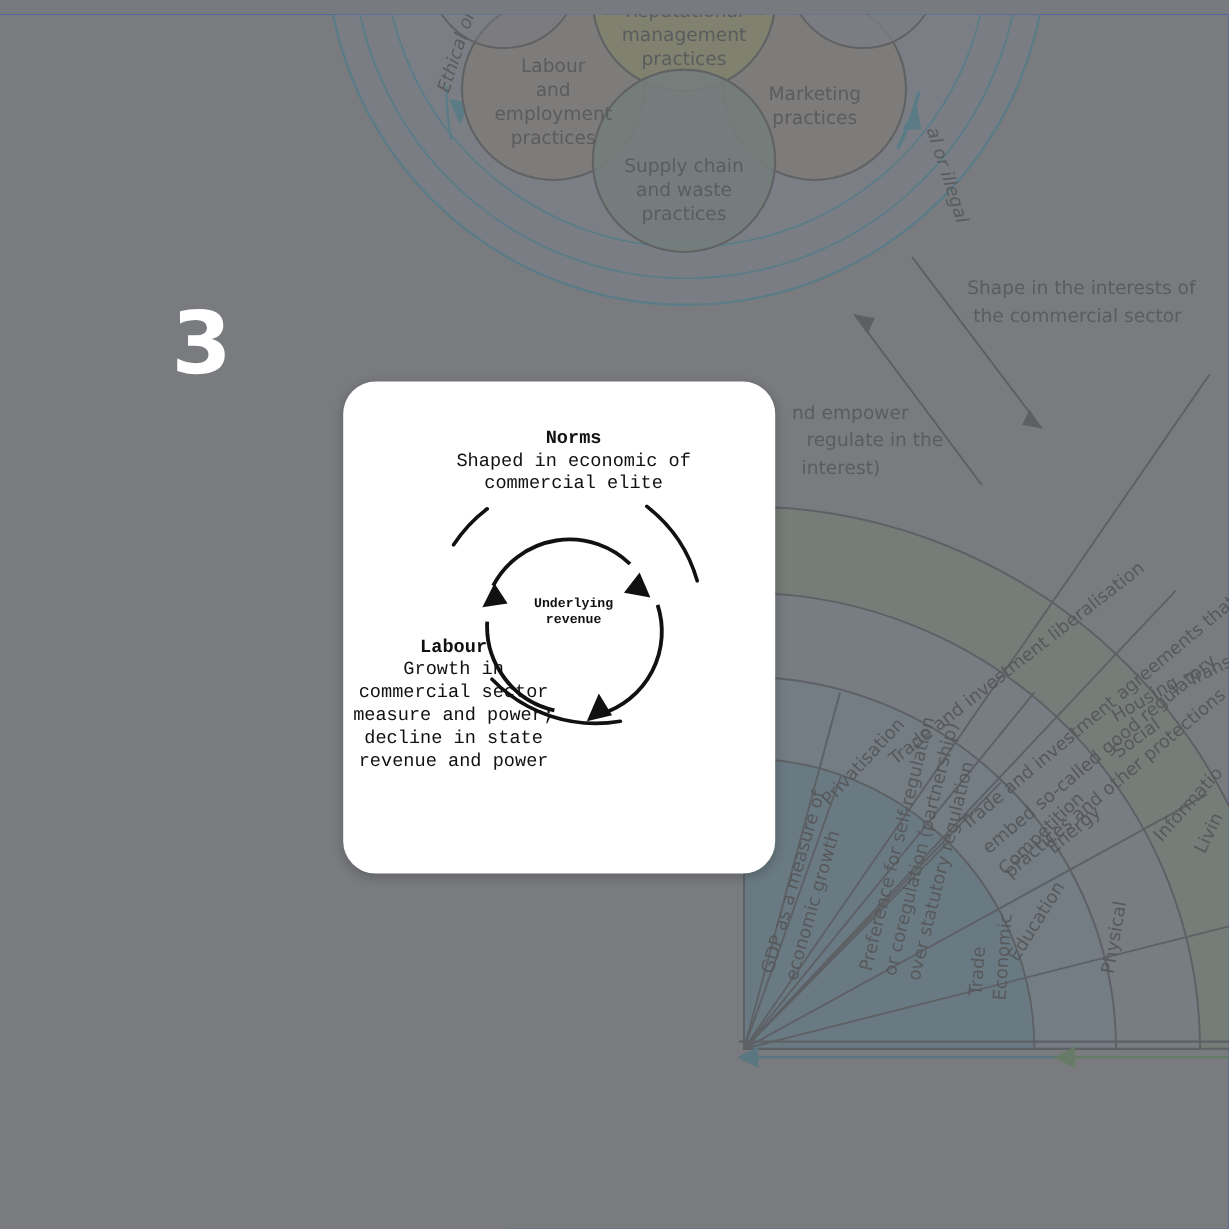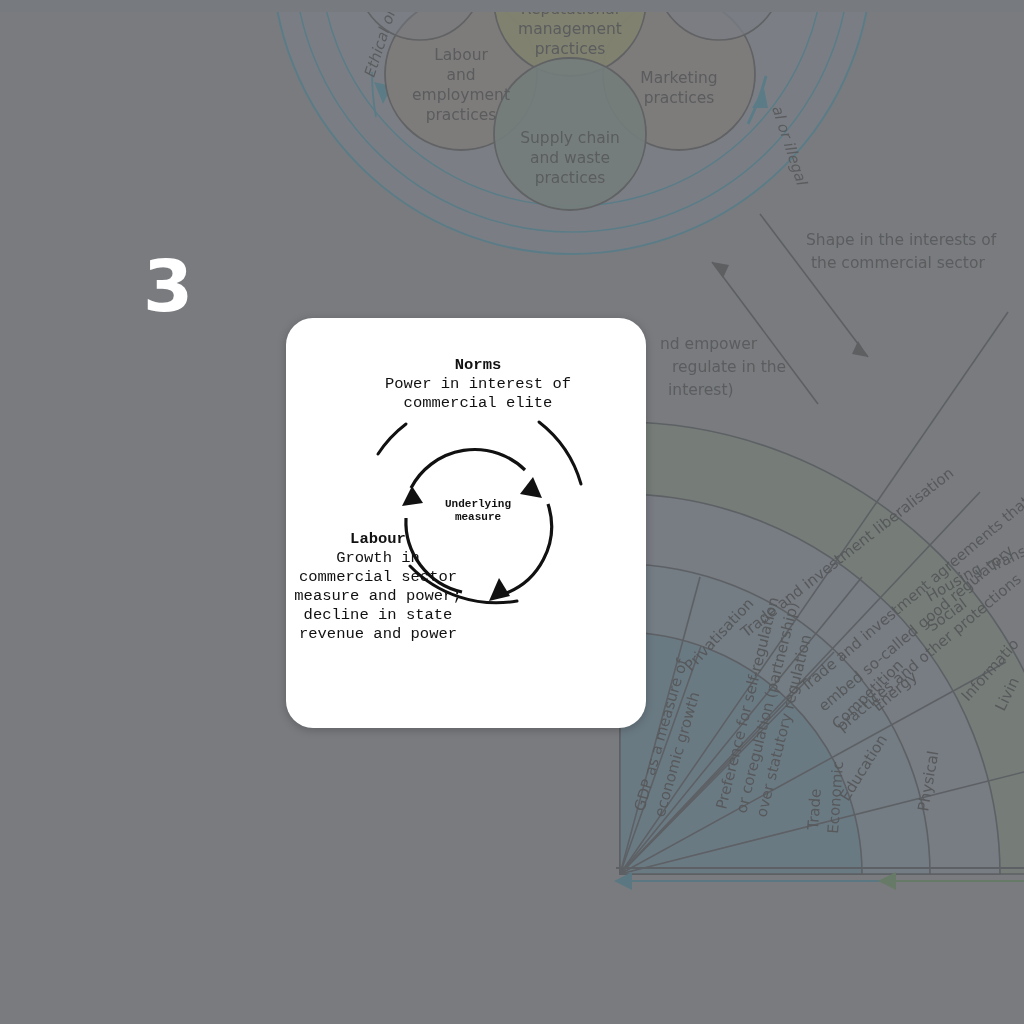--- a/index.html
+++ b/index.html
@@ -200,28 +200,28 @@
 
       <g stroke="#111" stroke-width="3" fill="none" stroke-linecap="round">
         <path d="M 92,136 A 120,120 0 0 1 120,106"></path>
         <path d="M 253,104 A 120,120 0 0 1 295,166"></path>
         <path d="M 124,248 A 120,120 0 0 0 231,283"></path>
       </g>
     </svg>
 
     <div class="cyc-label" id="lab-norms">
       <b>Norms</b>
-      <span>Power in interest of commercial elite</span>
+      <span>Shaped in economic of commercial elite</span>
     </div>
 
     <div class="cyc-label" id="lab-power">
       <b>Labour</b>
       <span>Growth in commercial sector measure and power; decline in state revenue and power</span>
     </div>
 
 
     <div class="cyc-label" id="lab-center">
       <div>Underlying</div>
-      <div>measure</div>
+      <div>revenue</div>
     </div>
   </div>
 
 </div>
 
 </body></html>

